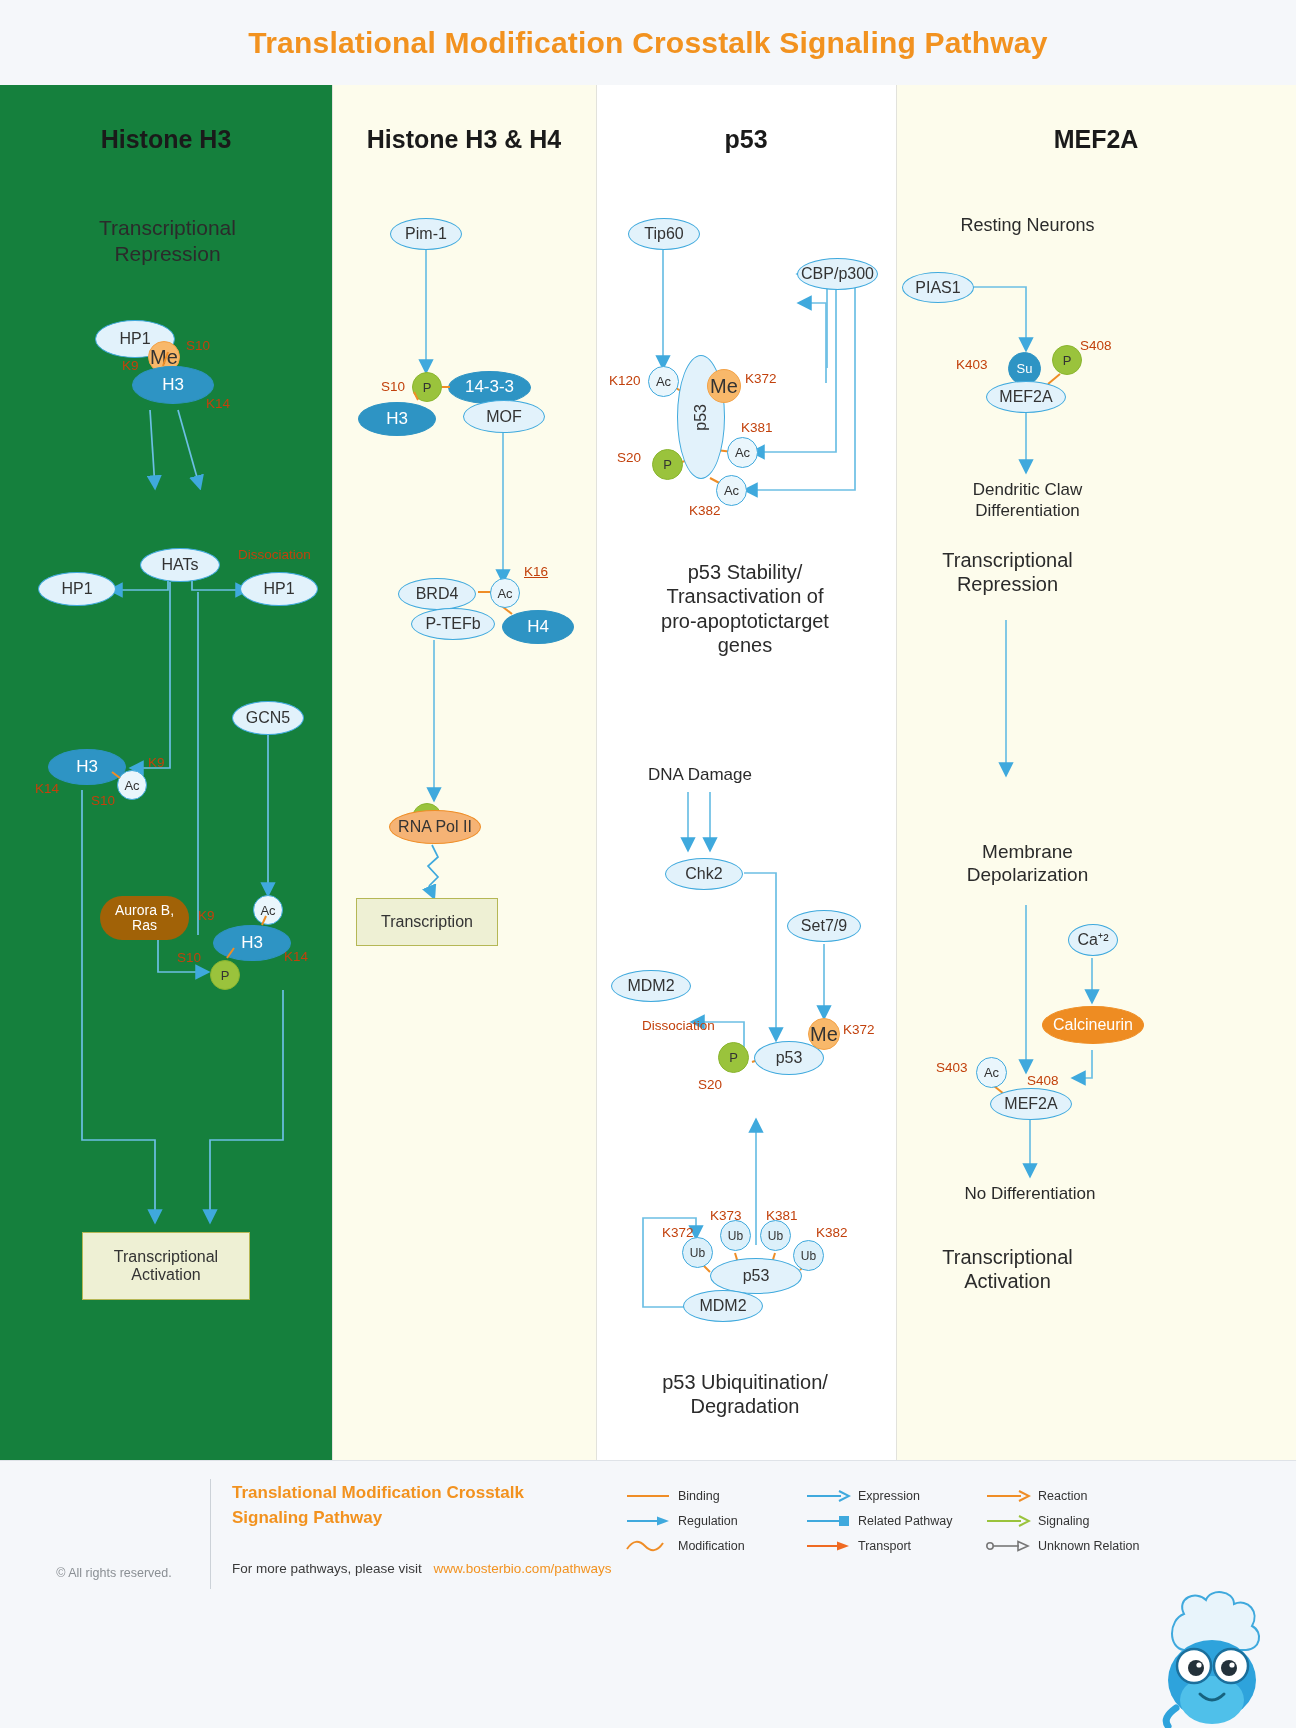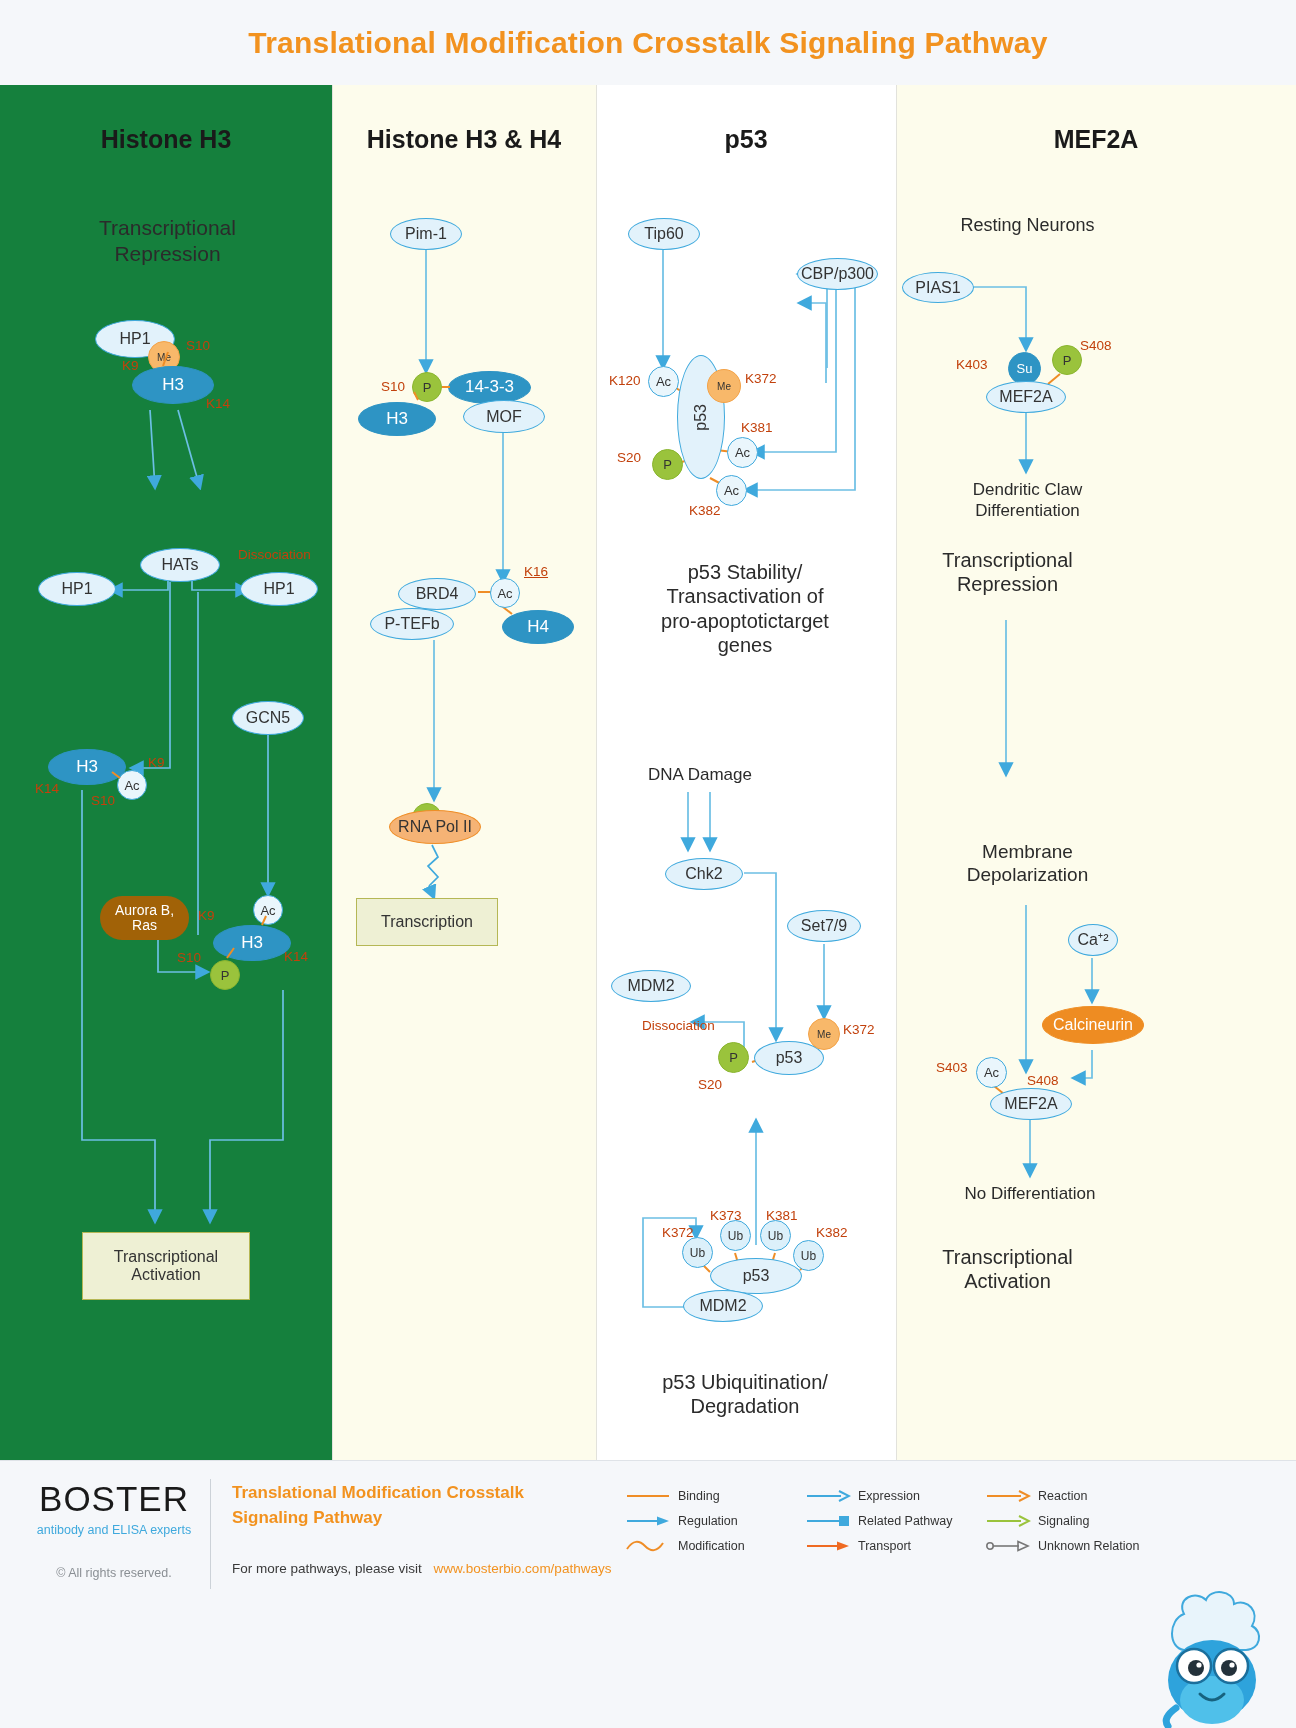--- a/index.html
+++ b/index.html
@@ -54,21 +54,21 @@
   }
   .box-out {
     background:#eef0d4; border:1.6px solid #b5b755; color:#333; font-size:16px;
   }
   .mod {
     border-radius:50%;
     display:flex; align-items:center; justify-content:center;
     font-size:13px; position:absolute;
   }
   .mod-ac { background:#eaf6fc; border:1.4px solid #3fa9dd; color:#333; }
-  .mod-me { background:#f8b86a; border:1.4px solid #f3a247; color:#333; font-size:10px;}
+  .mod-me { background:#f8b86a; border:1.4px solid #f3a247; color:#333; font-size:20px;}
   .mod-p  { background:#9ac33c; border:1.4px solid #8ab52f; color:#333; }
   .mod-ub { background:#dcf0fa; border:1.4px solid #3fa9dd; color:#333; font-size:12px;}
   .mod-su { background:#2e94c4; border:1.4px solid #2e94c4; color:#fff; font-size:13px;}
   .lbl {
     position:absolute; font-size:13.5px; color:#c2410c; white-space:nowrap;
   }
   .free-text {
     position:absolute; text-align:center; color:#2b2b2b; line-height:1.22;
   }
   svg.edges { position:absolute; left:0; top:0; overflow:visible; pointer-events:none;}
@@ -304,21 +304,21 @@
     <path d="M808,1262 L800,1270"></path>
 
     <path d="M1060,374 L1048,384"></path>
     <path d="M994,1086 L1004,1094"></path>
   </g>
 </svg>
 
 <div class="node ell-light" style="left:398px; top:578px; width:78px; height:32px;">
   <span>BRD4</span>
 </div>
-<div class="node ell-light" style="left:370px; top:608px; width:84px; height:32px;">
+<div class="node ell-light" style="left:411px; top:608px; width:84px; height:32px;">
   <span>P-TEFb</span>
 </div>
 <div class="mod mod-ac" style="left:490px; top:578px; width:30px; height:30px;">
   <span>Ac</span>
 </div>
 <div class="lbl" style="left:524px; top:564px;text-decoration:underline;">K16</div>
 <div class="node ell-blue" style="left:502px; top:610px; width:72px; height:34px;">
   <span>H4</span>
 </div>
 
@@ -463,24 +463,20 @@
 <div class="node ell-light" style="left:990px; top:1088px; width:82px; height:32px;">
   <span>MEF2A</span>
 </div>
 <div class="free-text" style="left:930px; top:1184px; width:200px; font-size:17px;">No Differentiation</div>
 <div class="free-text" style="left:910px; top:1245px; width:195px; font-size:20px;">
   <div>Transcriptional</div>
   <div>Activation</div>
 </div>
 
 <div id="footer">
-  <div id="logo-wrap">
-    <div id="logo-text">BOSTER</div>
-    <div id="logo-sub">antibody and ELISA experts</div>
-  </div>
   <div id="copyright">© All rights reserved.</div>
   <div id="foot-div"></div>
   <div id="foot-title">
     <div>Translational Modification Crosstalk</div>
     <div>Signaling Pathway</div>
   </div>
   <div id="foot-more">
     <span>For more pathways, please visit </span><span class="url">www.bosterbio.com/pathways</span>
   </div>
 

